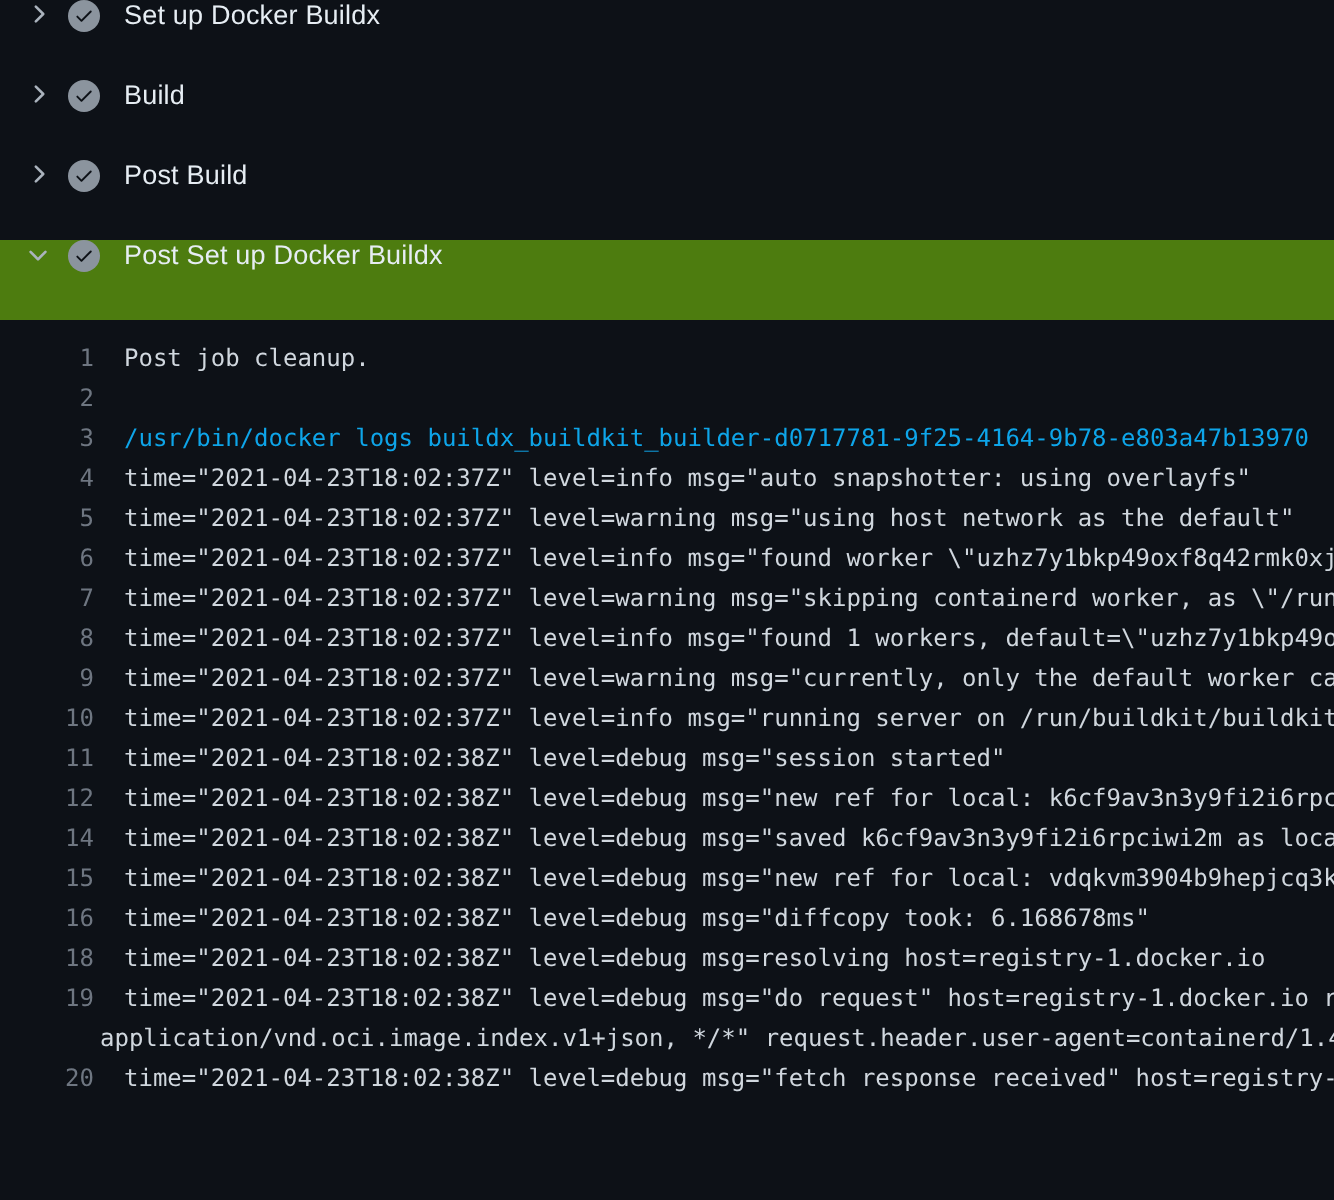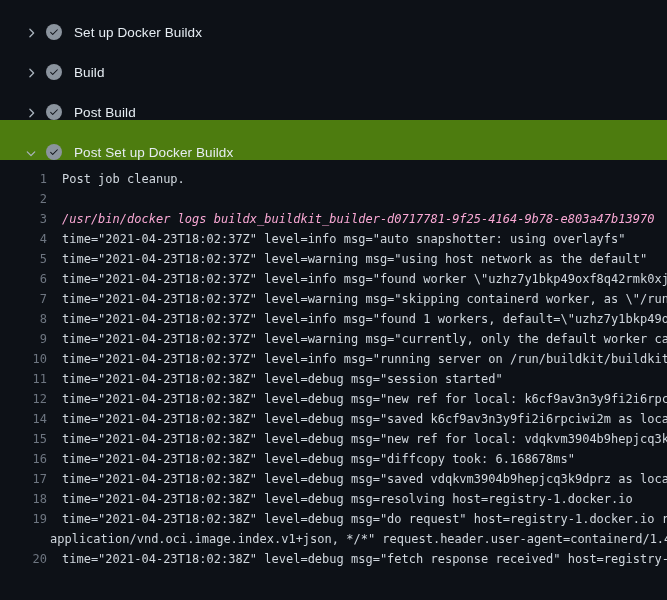--- a/index.html
+++ b/index.html
@@ -4,22 +4,22 @@
 <style>
   html,body{margin:0;padding:0;}
   body{
     width:667px;height:600px;overflow:hidden;
     background:#0d1117;
     font-family:"Liberation Sans", sans-serif;
   }
   
   .steps{width:667px;}
   .step{
-    height:40px;display:flex;align-items:flex-end;
-    padding-left:24px;cursor:pointer;box-sizing:border-box;
+    height:40px;display:flex;align-items:flex-start;
+    padding-left:12px;cursor:pointer;box-sizing:border-box;
   }
   .step.expanded{background:#4d7c0f;}
   .chev{width:22px;flex:none;display:flex;align-items:center;color:#aab3bd;}
   .chev svg{display:block;fill:currentColor;transition:none;}
   .step.expanded .chev svg{transform:rotate(90deg);}
   .check{width:16px;height:16px;flex:none;display:flex;align-items:center;margin-right:12px;}
   .step-label{
     color:#e6edf3;font-size:13.5px;letter-spacing:.1px;
     white-space:nowrap;
   }
@@ -33,21 +33,21 @@
     height:20px;display:flex;overflow:hidden;white-space:pre;
   }
   .num{
     width:47px;flex:none;text-align:right;
     color:#6e7681;cursor:pointer;
   }
   .txt{
     padding-left:15px;color:#d0d7de;flex:none;
   }
   .row.cont .txt{padding-left:3px;}
-  .row.command .txt{color:#f9a8d4;font-style:italic;}
+  .row.command .txt{color:#0ea5e9;}
   .tri{display:none;color:#d0d7de;font-size:9px;vertical-align:1px;cursor:pointer;}
   .row.group .tri{display:inline;}
   .row.group .txt{padding-left:15px;}
 </style>
 </head>
 <body>
 
 <div class="app">
   <div class="steps">
   <div class="step collapsed">
@@ -180,24 +180,20 @@
   <div class="row normal">
     <span class="num">15</span>
     <span class="txt"><span class="txt-inner">time="2021-04-23T18:02:38Z" level=debug msg="new ref for local: vdqkvm3904b9hepjcq3k</span></span>
   </div>
 
   <div class="row normal">
     <span class="num">16</span>
     <span class="txt"><span class="txt-inner">time="2021-04-23T18:02:38Z" level=debug msg="diffcopy took: 6.168678ms"</span></span>
   </div>
 
-  <div class="row normal">
-    <span class="num">17</span>
-    <span class="txt"><span class="txt-inner">time="2021-04-23T18:02:38Z" level=debug msg="saved vdqkvm3904b9hepjcq3k9dprz as loca</span></span>
-  </div>
 
   <div class="row normal">
     <span class="num">18</span>
     <span class="txt"><span class="txt-inner">time="2021-04-23T18:02:38Z" level=debug msg=resolving host=registry-1.docker.io</span></span>
   </div>
 
   <div class="row normal">
     <span class="num">19</span>
     <span class="txt"><span class="txt-inner">time="2021-04-23T18:02:38Z" level=debug msg="do request" host=registry-1.docker.io r</span></span>
   </div>

